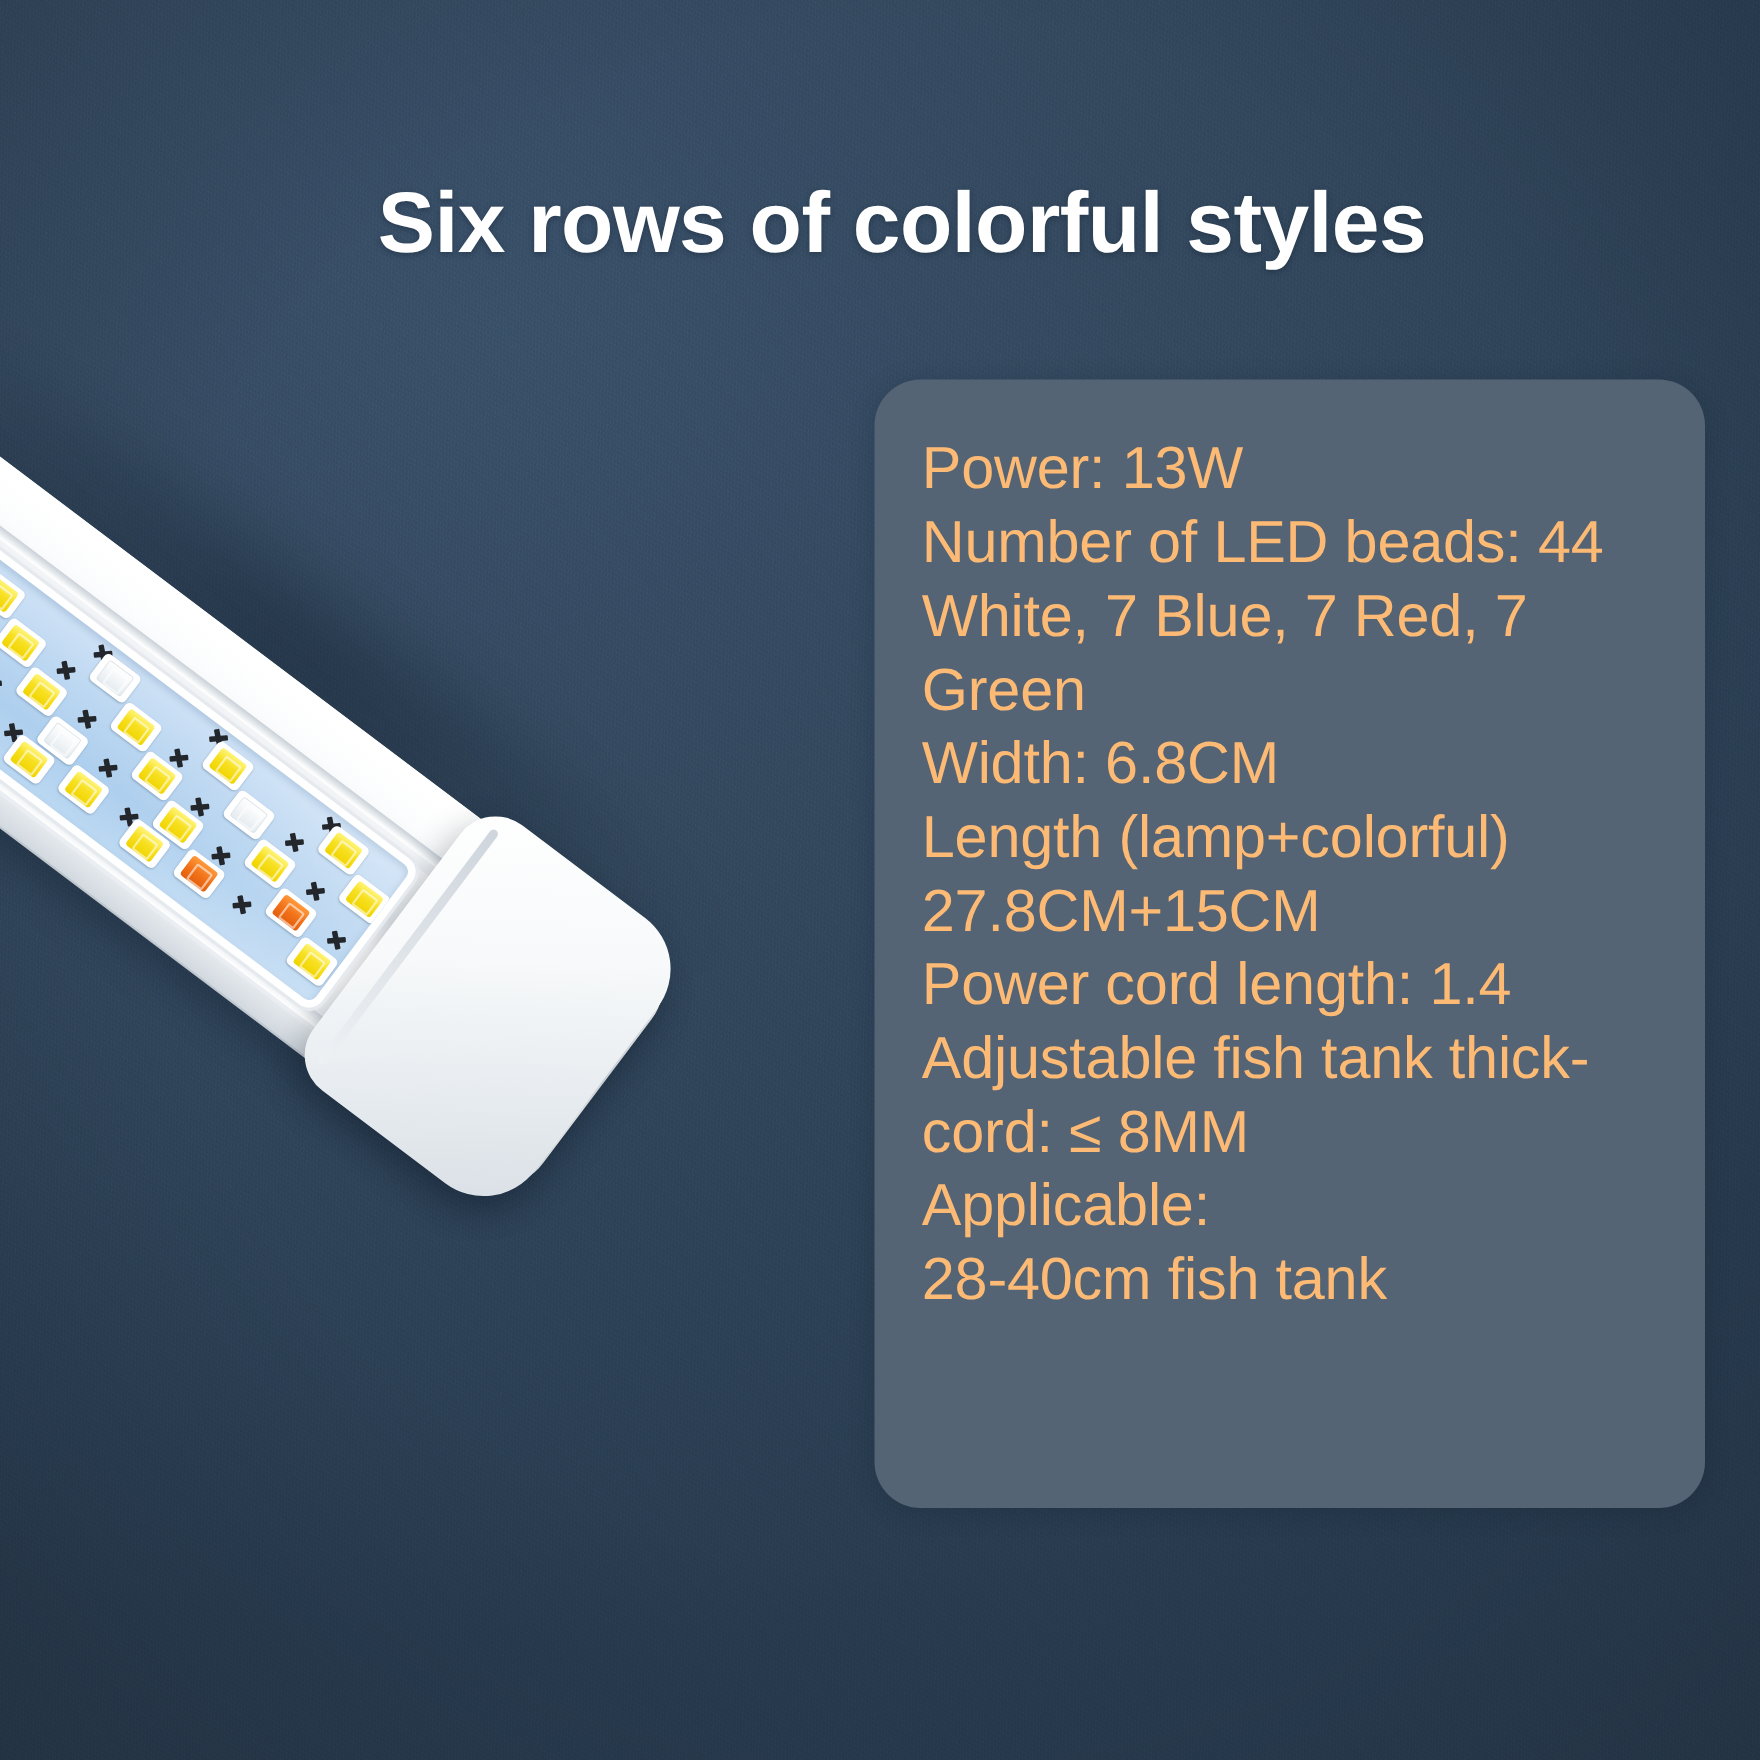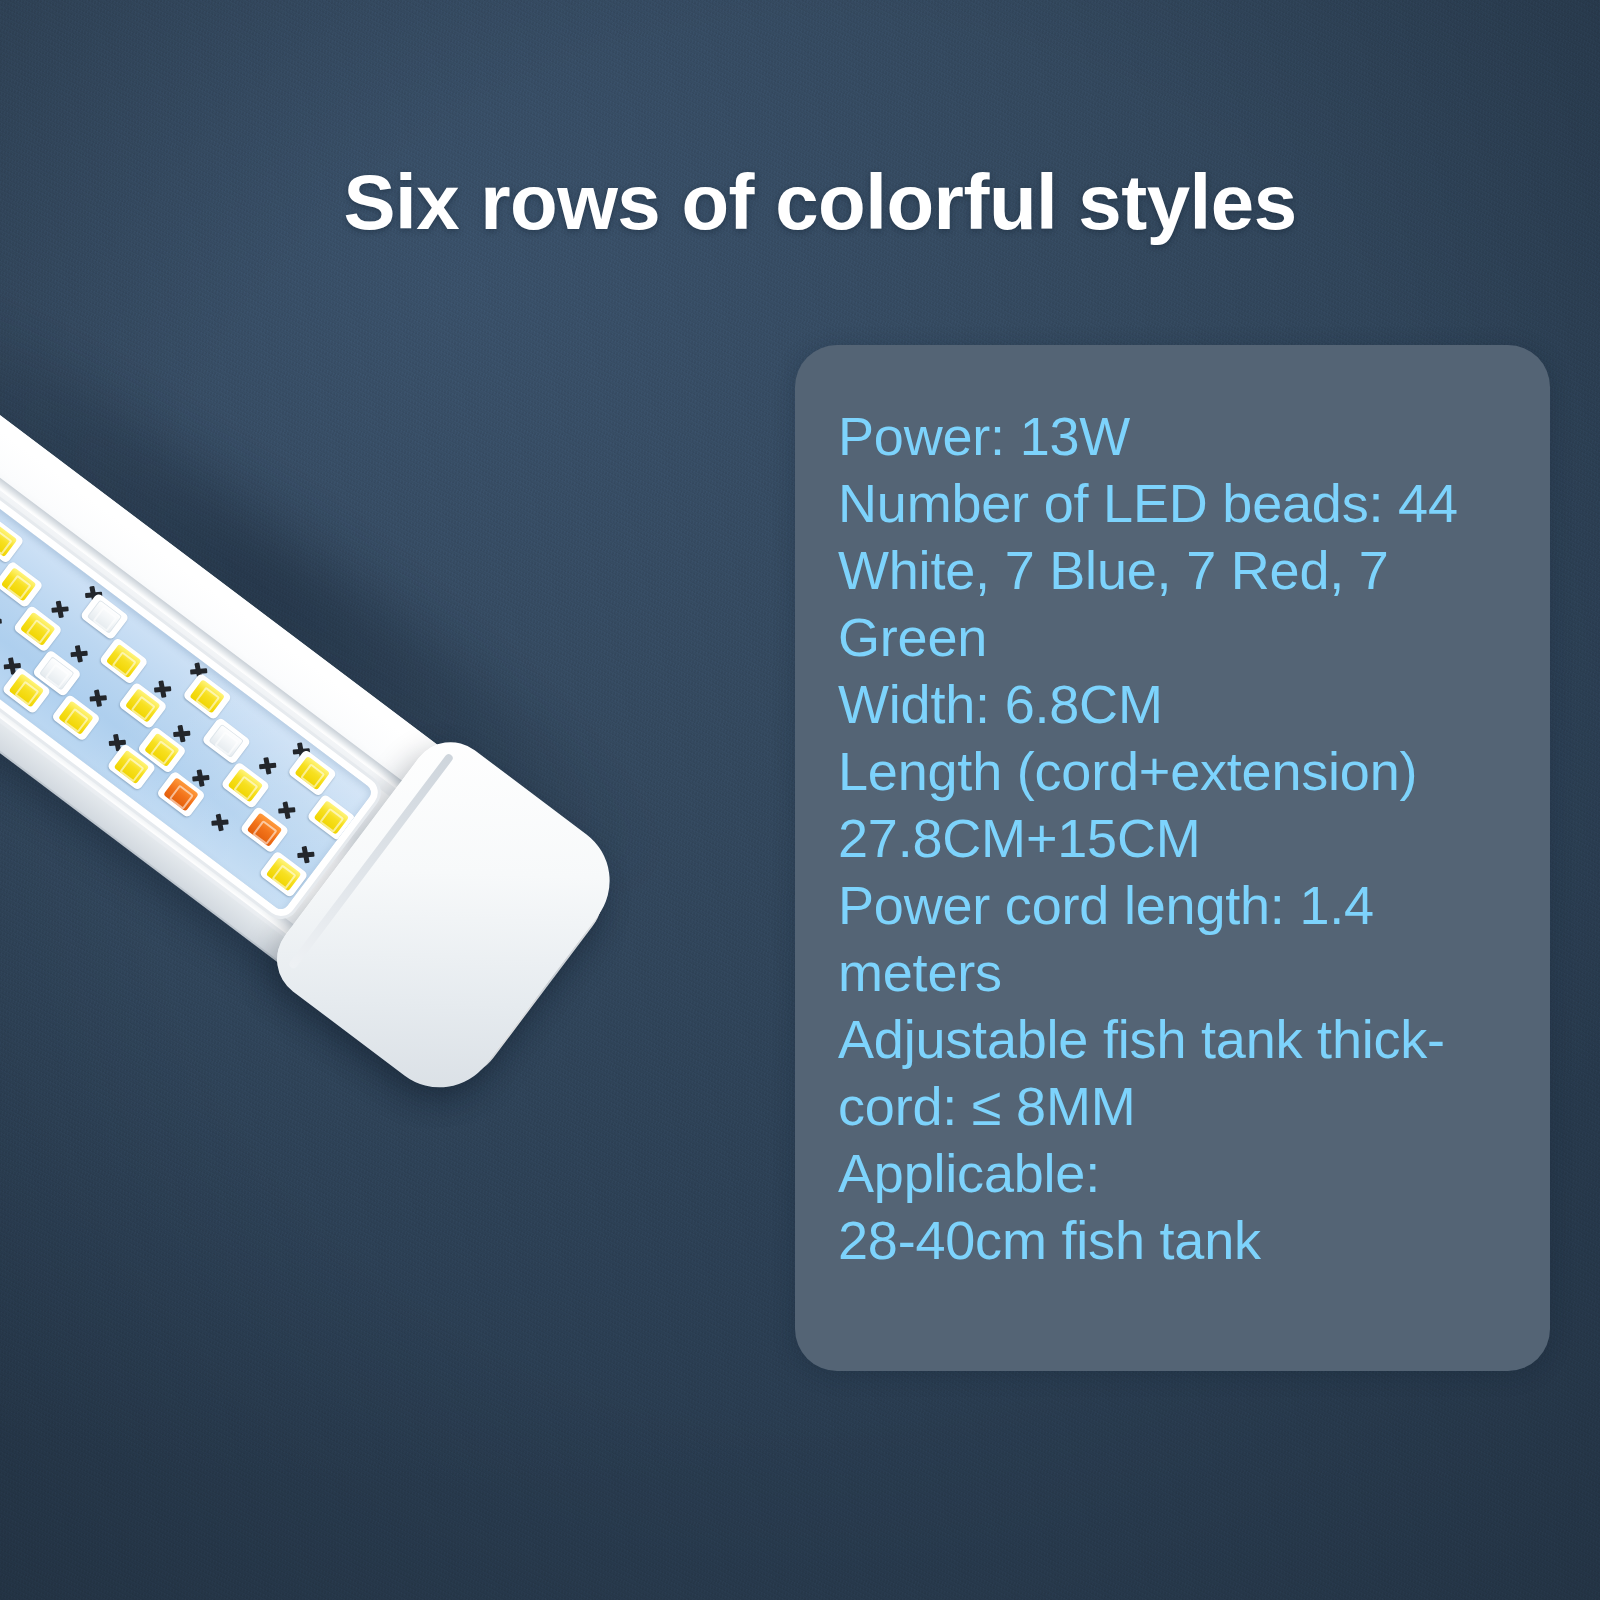--- a/index.html
+++ b/index.html
@@ -42,22 +42,22 @@
 
   
   .spec-panel{
     position:absolute;left:795px;top:345px;
     width:755px;height:1026px;
     background:#546475;
     border-radius:42px;
     box-shadow:0 4px 22px rgba(14,26,40,.22);
   }
   .spec-list{
-    position:absolute;left:43px;top:58px;right:16px;
-    color:#7dd3fc;
+    position:absolute;left:43px;top:48px;right:16px;
+    color:#fdba74;
     font-size:54px;
     font-weight:normal;
     line-height:67px;
     letter-spacing:-.2px;
   }
   .spec-line{white-space:nowrap;}
 
   
   .lamp-wrap{
     position:absolute;left:-360px;top:300px;
@@ -283,24 +283,23 @@
 
   <div class="title">Six rows of colorful styles</div>
 
   <div class="spec-panel">
     <div class="spec-list" id="spec-list">
         <div class="spec-line">Power: 13W</div>
         <div class="spec-line">Number of LED beads: 44</div>
         <div class="spec-line">White, 7 Blue, 7 Red, 7</div>
         <div class="spec-line">Green</div>
         <div class="spec-line">Width: 6.8CM</div>
-        <div class="spec-line">Length (cord+extension)</div>
+        <div class="spec-line">Length (lamp+colorful)</div>
         <div class="spec-line">27.8CM+15CM</div>
         <div class="spec-line">Power cord length: 1.4</div>
-        <div class="spec-line">meters</div>
         <div class="spec-line">Adjustable fish tank thick-</div>
         <div class="spec-line">cord: ≤ 8MM</div>
         <div class="spec-line">Applicable:</div>
         <div class="spec-line">28-40cm fish tank</div>
       </div>
   </div>
 
 </div>
 
 </body></html>

